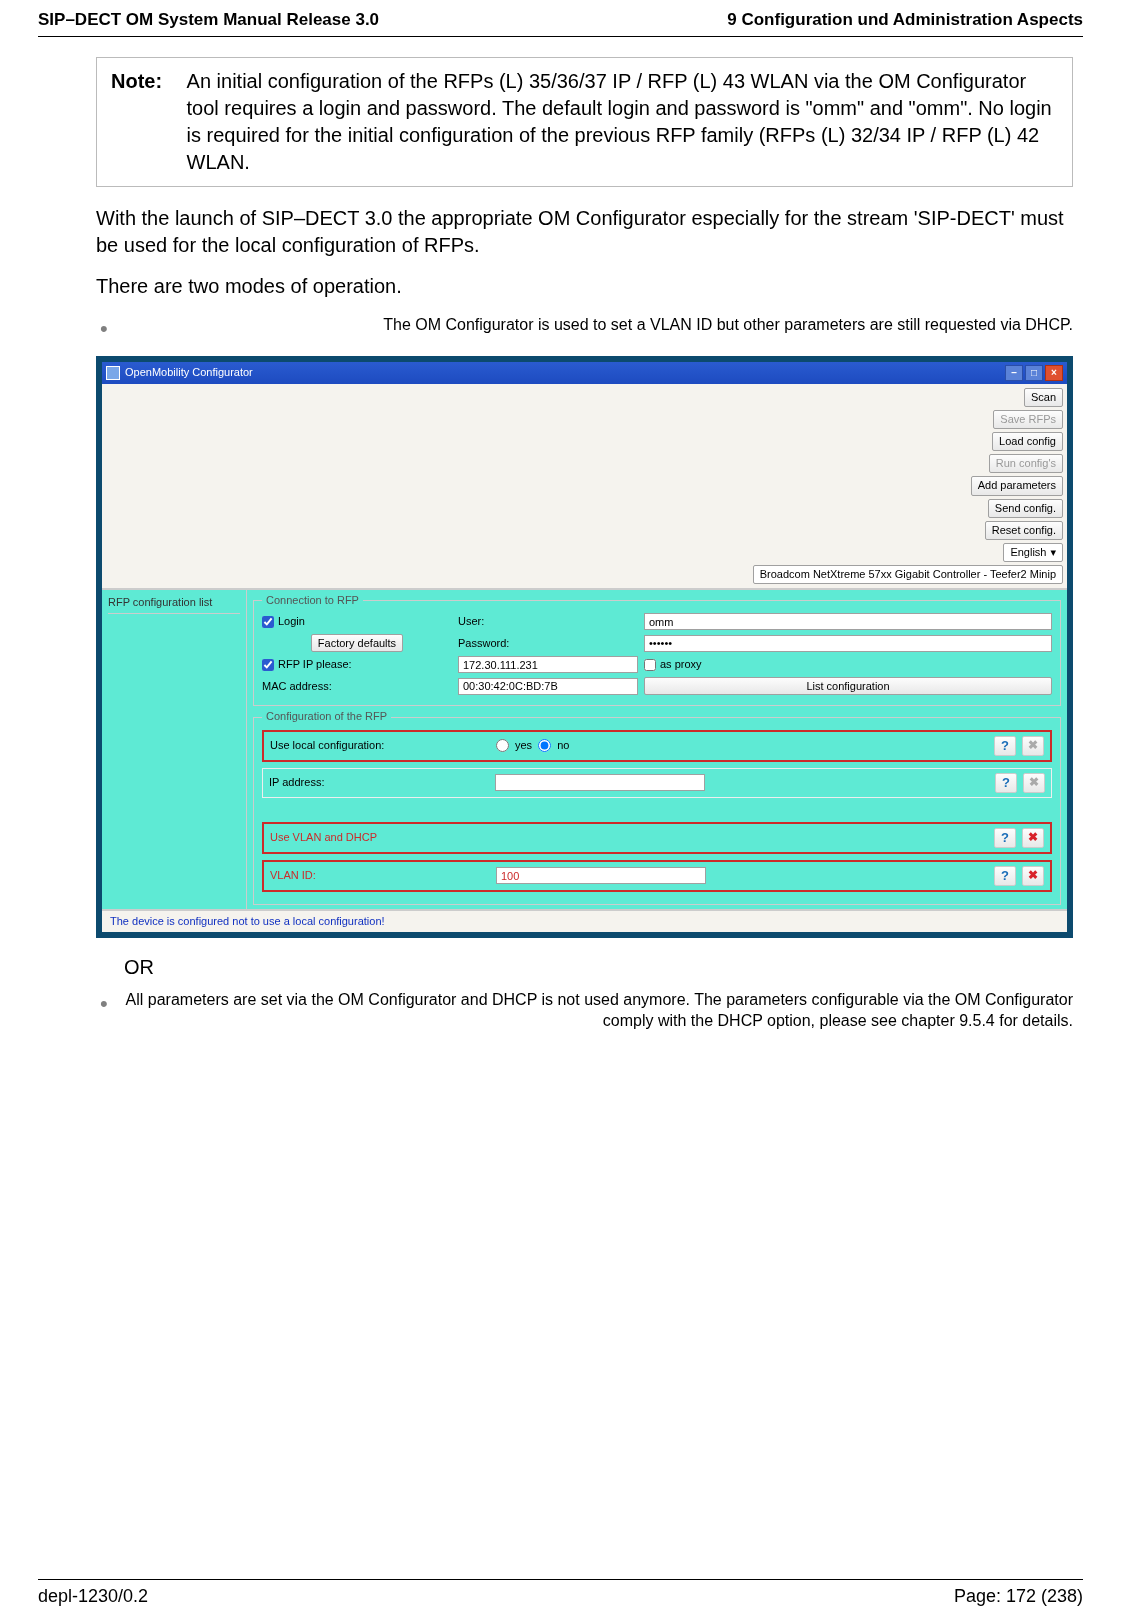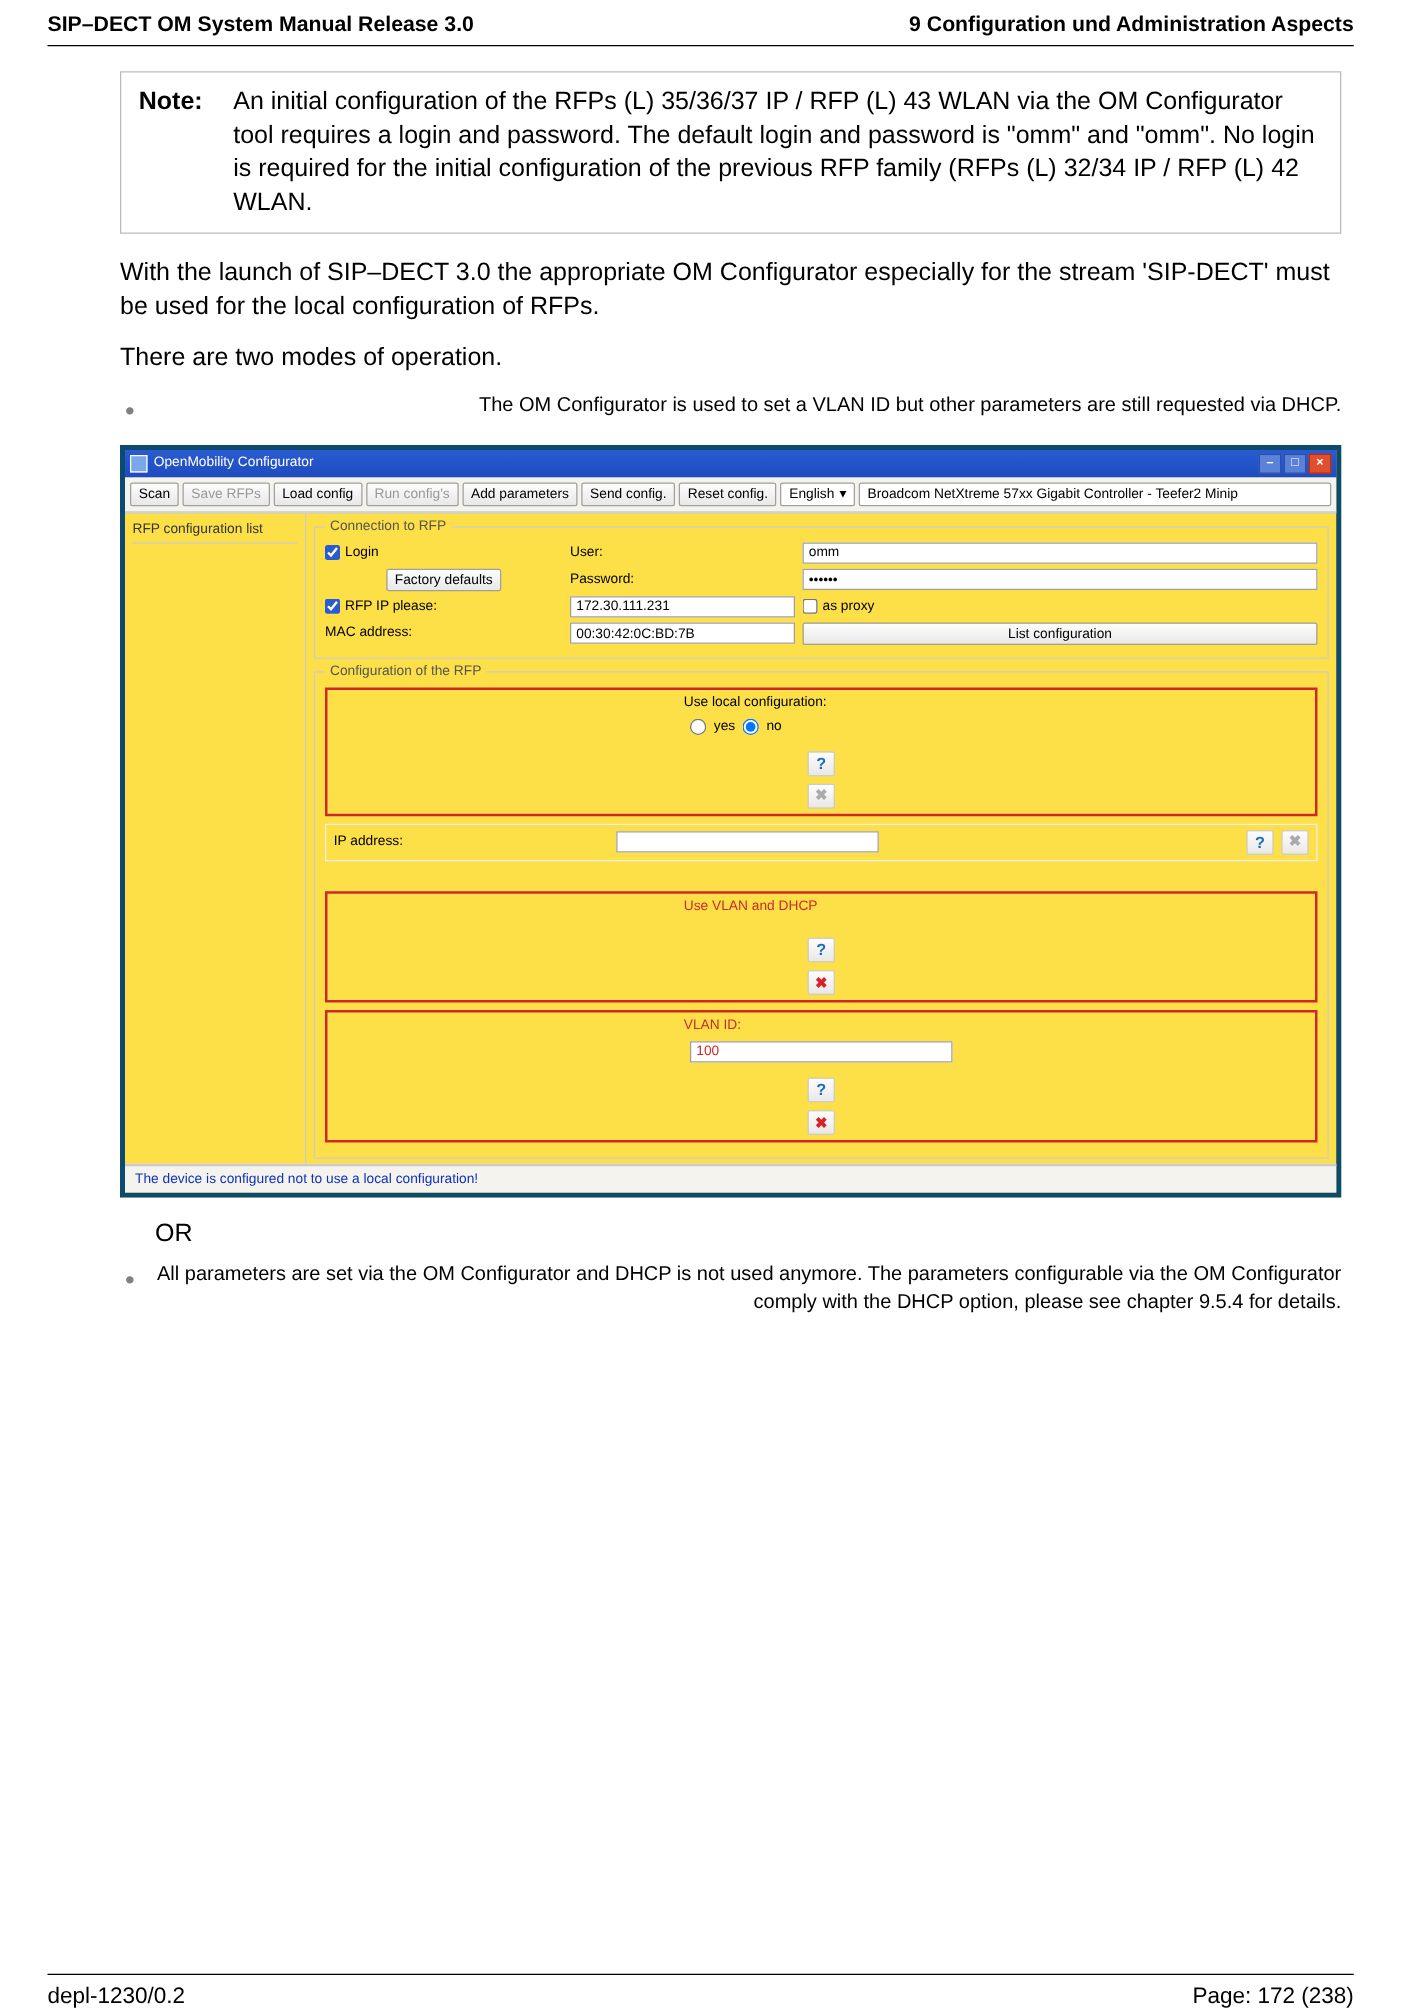--- a/index.html
+++ b/index.html
@@ -68,22 +68,22 @@
   ul.bullets li::before {
     content: "•";
     color: #808080;
     position: absolute;
     left: 4px;
     top: 0;
     font-size: 22px;
   }
   
   .app-window {
-    border: 4px solid #0c4a6e;
-    background: #fde047;
+    border: 6px solid #0c4a6e;
+    background: #5eead4;
     margin: 20px 0 18px 0;
     font-size: 11px;
     color: #000;
     line-height: 1.2;
   }
   .titlebar {
     display: flex;
     align-items: center;
     background: linear-gradient(#2a5bd0, #1d4bc0);
     color: #fff;
@@ -115,20 +115,21 @@
   }
   .menubar span { margin-right: 14px; }
   .toolbar {
     display: flex;
     align-items: flex-end;
     padding: 4px 4px;
     gap: 3px;
     border-bottom: 1px solid #ccc;
     background: #f5f3ee;
     flex-wrap: nowrap;
+    flex-direction: column;
   }
   .tb-btn {
     border: 1px solid #a0a0a0;
     background: linear-gradient(#fdfdfd, #e8e8e8);
     padding: 2px 6px;
     font-size: 11px;
     white-space: nowrap;
     border-radius: 2px;
   }
   .tb-btn.disabled { color: #999; }
@@ -206,21 +207,21 @@
     accent-color: #2a5bd0;
   }
   .config-row {
     display: flex;
     align-items: center;
     border: 1px solid #eee;
     padding: 4px 6px;
     margin-bottom: 6px;
     gap: 6px;
   }
-  .config-row.highlight { border: 2px solid #cc2a2a; flex-direction: column; }
+  .config-row.highlight { border: 2px solid #cc2a2a; }
   .config-row .lbl { width: 220px; }
   .config-row .mid { width: 210px; display: flex; align-items: center; gap: 6px; }
   .config-row .spacer { flex: 1; }
   .icon-sq {
     width: 22px; height: 20px;
     border: 1px solid #ccc;
     background: linear-gradient(#fdfdfd,#e8e8e8);
     display: flex; align-items: center; justify-content: center;
     border-radius: 2px;
   }

